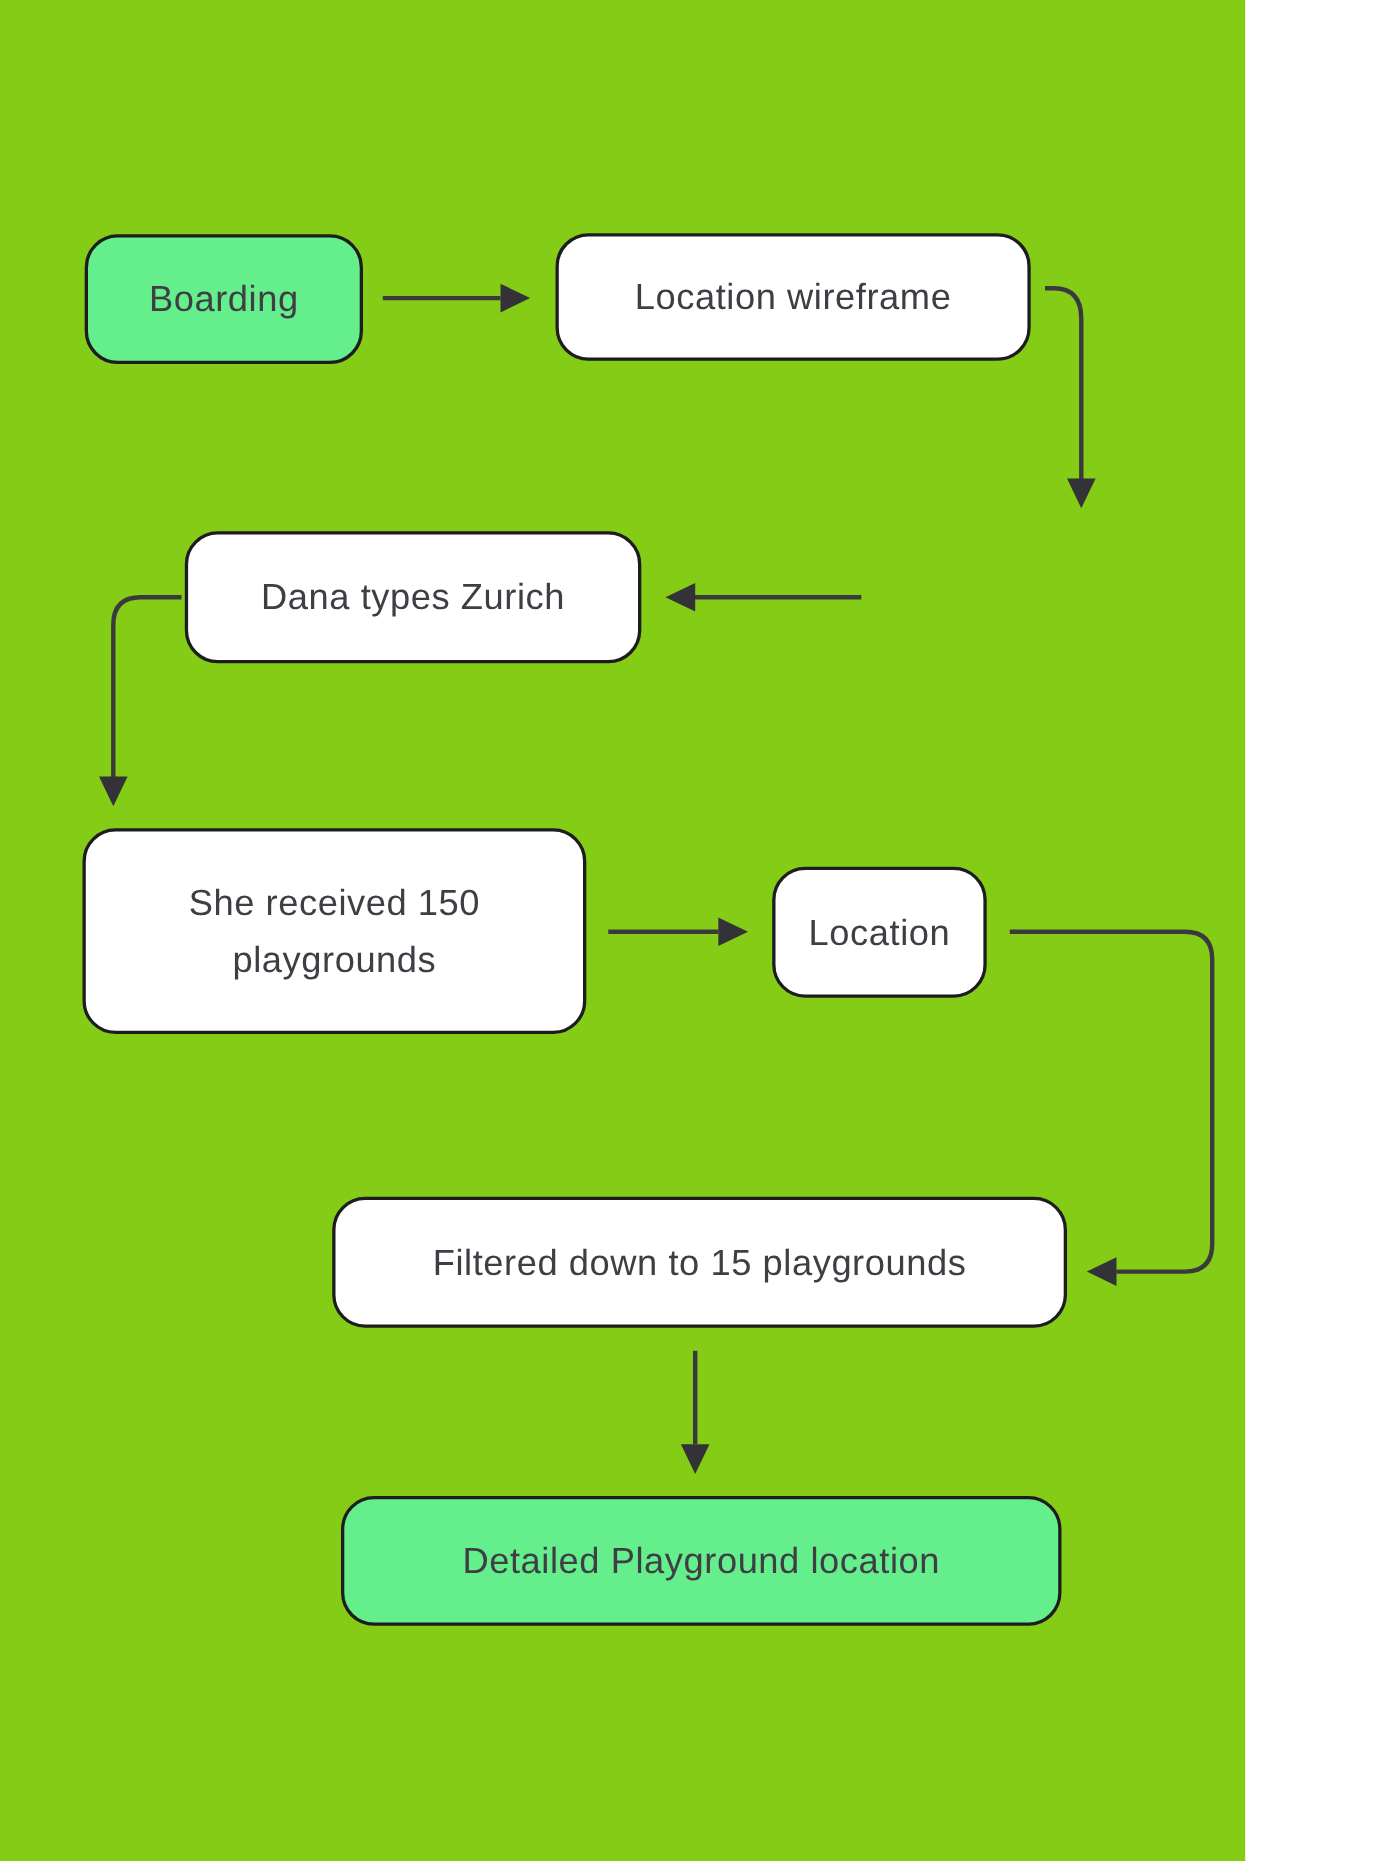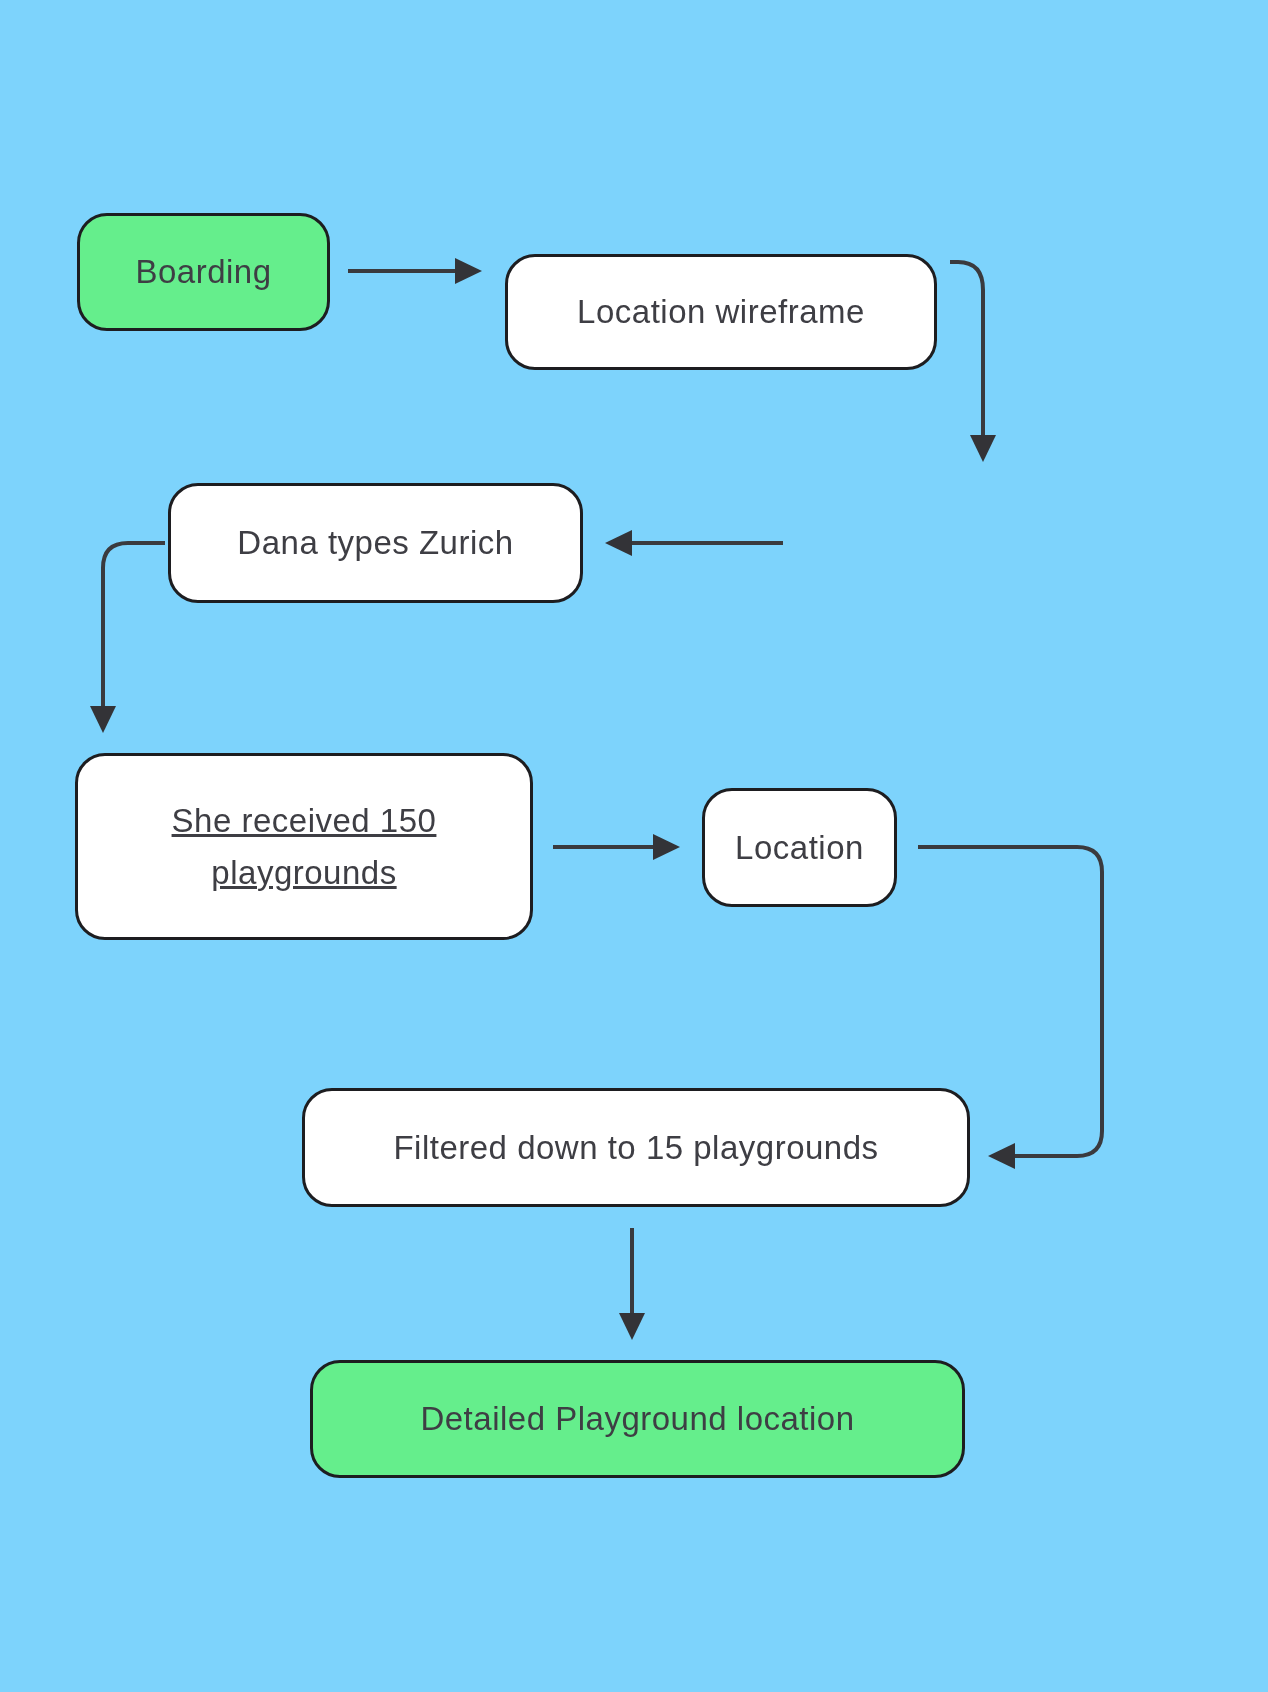--- a/index.html
+++ b/index.html
@@ -2,23 +2,23 @@
 <html><head>
 <meta charset="utf-8">
 <style>
   html, body {
     margin: 0;
     padding: 0;
     background: #ffffff;
   }
   .canvas {
     position: relative;
-    width: 1268px;
+    width: 1132px;
     height: 1692px;
-    background: #7dd3fc;
+    background: #84cc16;
     font-family: "Liberation Sans", sans-serif;
     overflow: hidden;
   }
   .connectors {
     position: absolute;
     left: 0;
     top: 0;
     width: 1268px;
     height: 1692px;
   }
@@ -45,24 +45,24 @@
     font-size: 33px;
     font-weight: 300;
     letter-spacing: 0.5px;
     line-height: 1.55;
     padding: 0 30px;
   }
   .node.highlight {
     background: #65ee8c;
   }
   #node-boarding            { left: 77px;  top: 213px;  width: 253px; height: 118px; }
-  #node-location-wireframe  { left: 505px; top: 212px;  width: 432px; height: 116px; margin-top: 42px; }
+  #node-location-wireframe  { left: 505px; top: 212px;  width: 432px; height: 116px; }
   #node-dana-types-zurich   { left: 168px; top: 483px;  width: 415px; height: 120px; }
   #node-allow-location      { left: 805px; top: 483px;  width: 339px; height: 120px; }
-  #node-she-received        { left: 75px;  top: 753px;  width: 458px; height: 187px; text-decoration: underline; }
+  #node-she-received        { left: 75px;  top: 753px;  width: 458px; height: 187px; }
   #node-filters             { left: 702px; top: 788px;  width: 195px; height: 119px; }
   #node-filtered-down       { left: 302px; top: 1088px; width: 668px; height: 119px; }
   #node-detailed-playground { left: 310px; top: 1360px; width: 655px; height: 118px; }
 </style>
 </head>
 <body>
 
 <div class="canvas">
 
   <svg class="connectors" width="1268" height="1692" viewBox="0 0 1268 1692" xmlns="http://www.w3.org/2000/svg">

